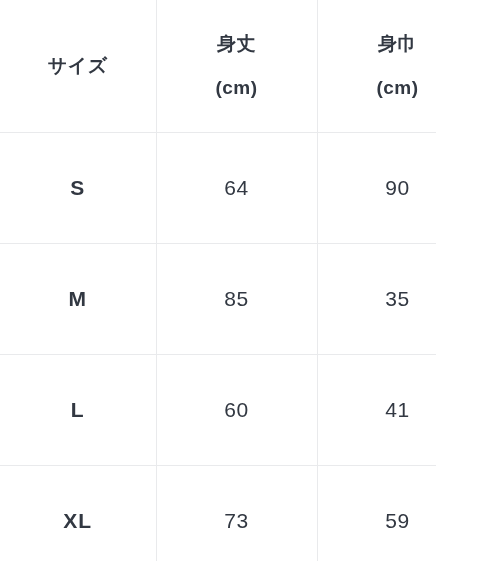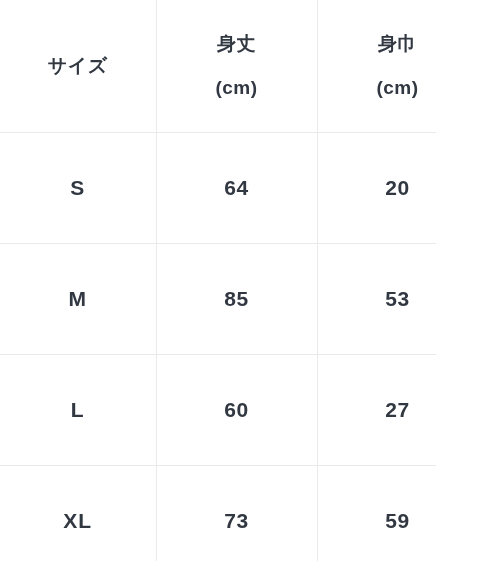--- a/index.html
+++ b/index.html
@@ -53,21 +53,21 @@
     height: 132px;
     font-size: 19px;
     font-weight: bold;
     line-height: 1.45;
     letter-spacing: 0.5px;
   }
 
   tr.data-row td {
     height: 110px;
     font-size: 21px;
-    font-weight: bold;
+    font-weight: normal;
     letter-spacing: 0.5px;
   }
 
   tr.data-row td.size-cell {
     font-weight: bold;
     letter-spacing: 1px;
   }
 
   .cell-line { display: block; }
   .cell-line.unit { margin-top: 16px; }
@@ -99,35 +99,35 @@
           <span class="cell-line unit">(cm)</span>
         </td>
         <td>
           <span class="cell-line"></span>
         </td>
       </tr>
 
       <tr class="data-row">
         <td class="size-cell">S</td>
         <td>64</td>
-        <td>20</td>
+        <td>90</td>
         <td></td>
       </tr>
 
       <tr class="data-row">
         <td class="size-cell">M</td>
         <td>85</td>
-        <td>53</td>
+        <td>35</td>
         <td></td>
       </tr>
 
       <tr class="data-row">
         <td class="size-cell">L</td>
         <td>60</td>
-        <td>27</td>
+        <td>41</td>
         <td></td>
       </tr>
 
       <tr class="data-row">
         <td class="size-cell">XL</td>
         <td>73</td>
         <td>59</td>
         <td></td>
       </tr>
 

